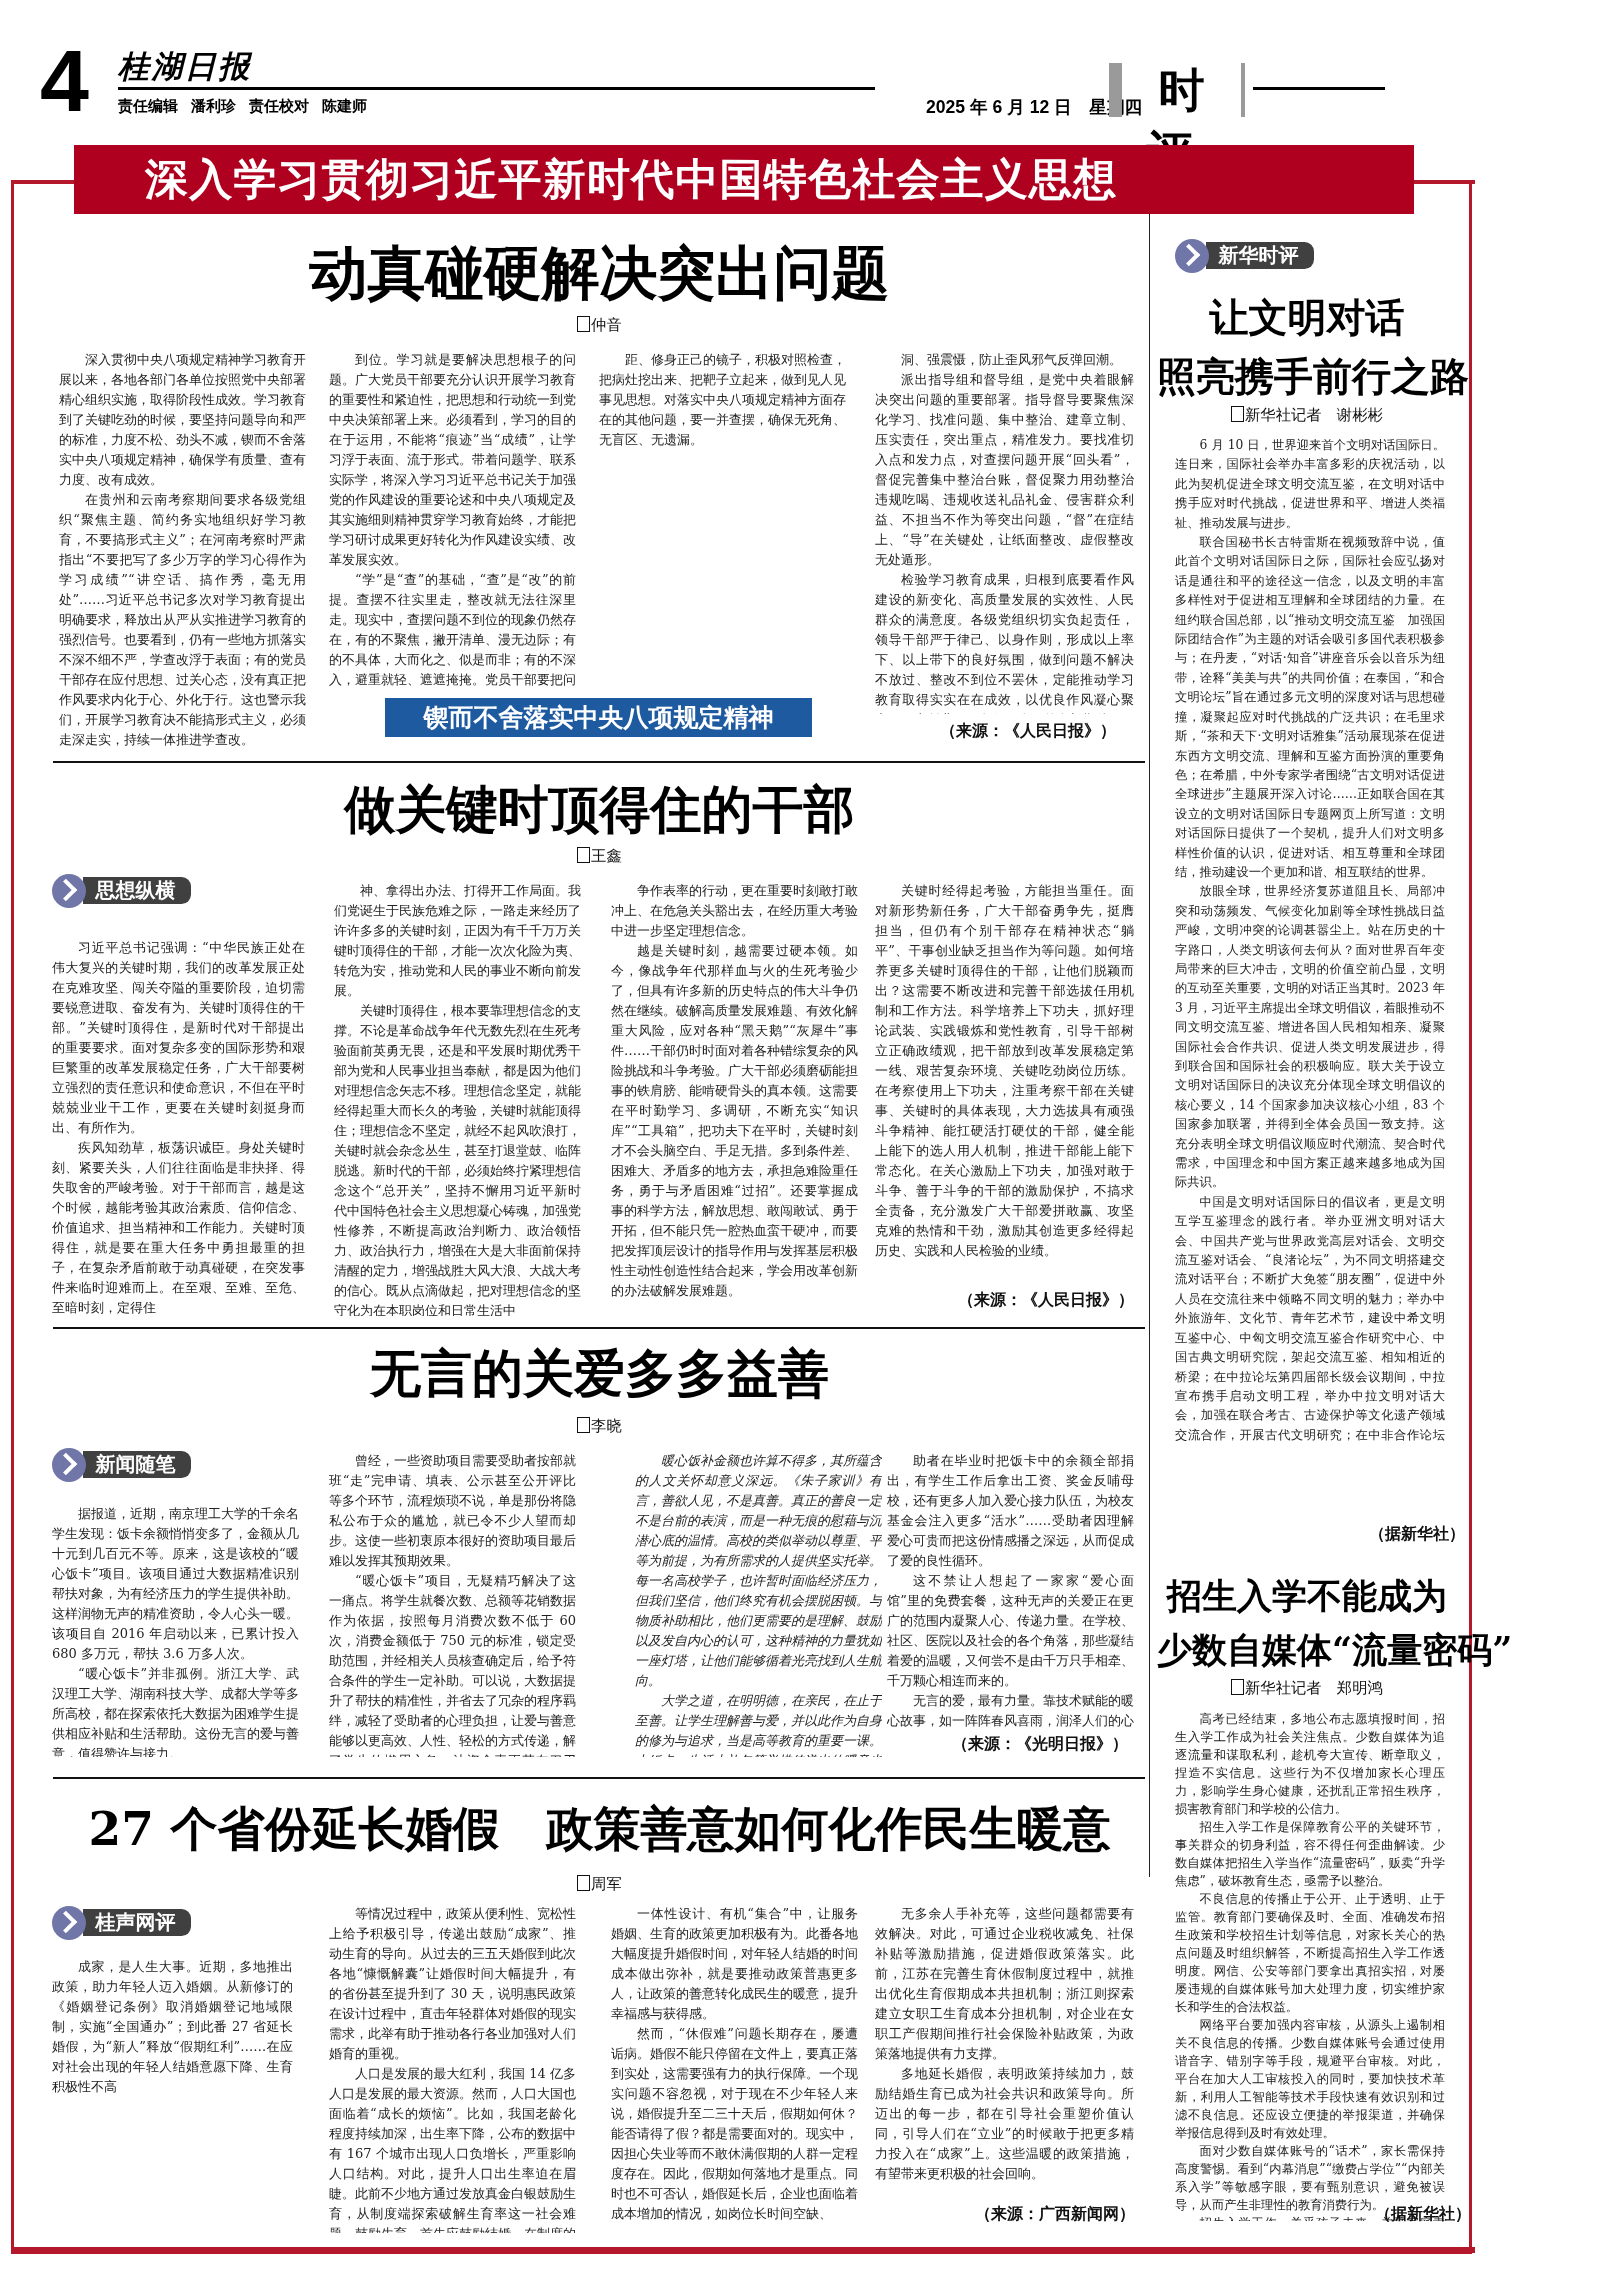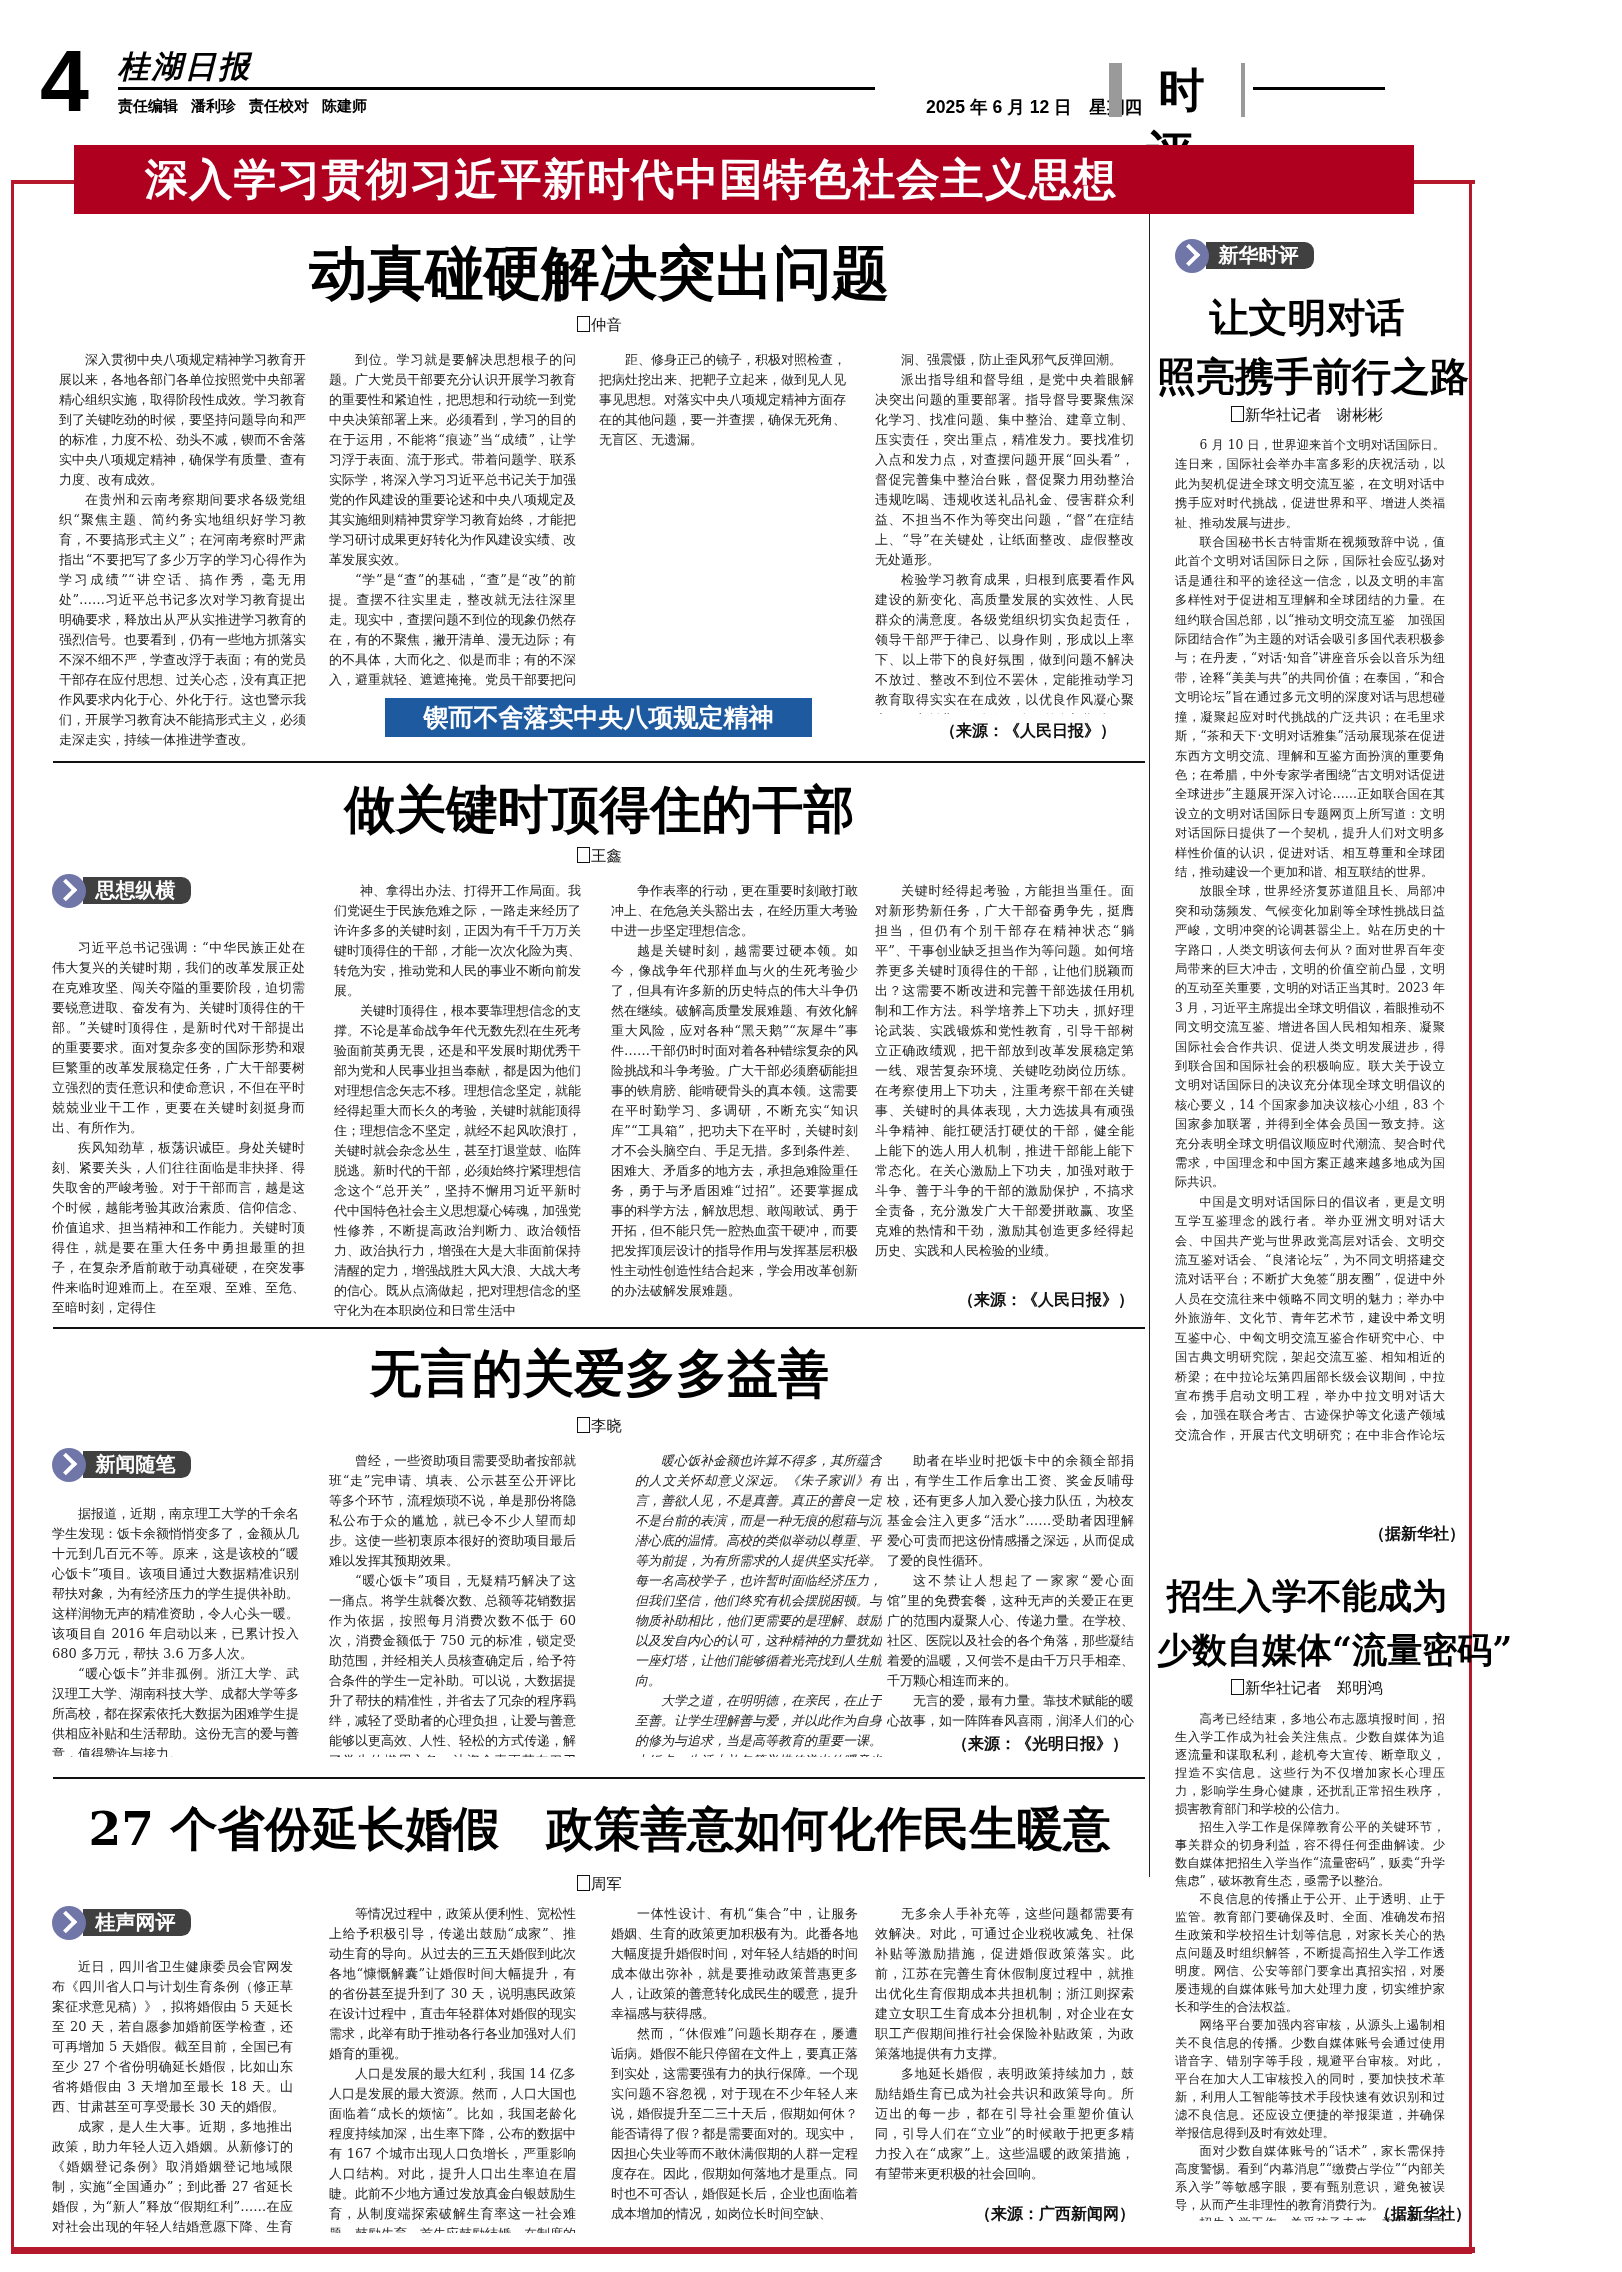--- a/index.html
+++ b/index.html
@@ -157,21 +157,20 @@
 <div class="abs hsep" style="left:53px;top:1777px;width:1092px;"></div>
 
 <div class="abs title" style="left:53px;top:1798px;width:1093px;font-size:47px;">27 个省份延长婚假　政策善意如何化作民生暖意</div>
 <div class="abs byline" style="left:53px;top:1874px;width:1093px;"><span class="box"></span><span>周军</span></div>
 <div class="abs tag" style="left:52px;top:1906px;">
     <span class="chev"></span>
     <span class="lbl">桂声网评</span>
   </div>
 <div class="abs col" style="left:52px;top:1957px;width:241px;height:276px;">
     <div>
-      <p>近日，四川省卫生健康委员会官网发布《四川省人口与计划生育条例（修正草案征求意见稿）》，拟将婚假由 5 天延长至 20 天，若自愿参加婚前医学检查，还可再增加 5 天婚假。截至目前，全国已有至少 27 个省份明确延长婚假，比如山东省将婚假由 3 天增加至最长 18 天。山西、甘肃甚至可享受最长 30 天的婚假。</p>
       <p>成家，是人生大事。近期，多地推出政策，助力年轻人迈入婚姻。从新修订的《婚姻登记条例》取消婚姻登记地域限制，实施“全国通办”；到此番 27 省延长婚假，为“新人”释放“假期红利”……在应对社会出现的年轻人结婚意愿下降、生育积极性不高</p>
     </div>
   </div>
 <div class="abs col" style="left:329px;top:1904px;width:247px;height:329px;">
     <div>
       <p>等情况过程中，政策从便利性、宽松性上给予积极引导，传递出鼓励“成家”、推动生育的导向。从过去的三五天婚假到此次各地“慷慨解囊”让婚假时间大幅提升，有的省份甚至提升到了 30 天，说明惠民政策在设计过程中，直击年轻群体对婚假的现实需求，此举有助于推动各行各业加强对人们婚育的重视。</p>
       <p>人口是发展的最大红利，我国 14 亿多人口是发展的最大资源。然而，人口大国也面临着“成长的烦恼”。比如，我国老龄化程度持续加深，出生率下降，公布的数据中有 167 个城市出现人口负增长，严重影响人口结构。对此，提升人口出生率迫在眉睫。此前不少地方通过发放真金白银鼓励生育，从制度端探索破解生育率这一社会难题。鼓励生育，首先应鼓励结婚，在制度的</p>
     </div>
   </div>
 <div class="abs col" style="left:611px;top:1904px;width:247px;height:329px;">

